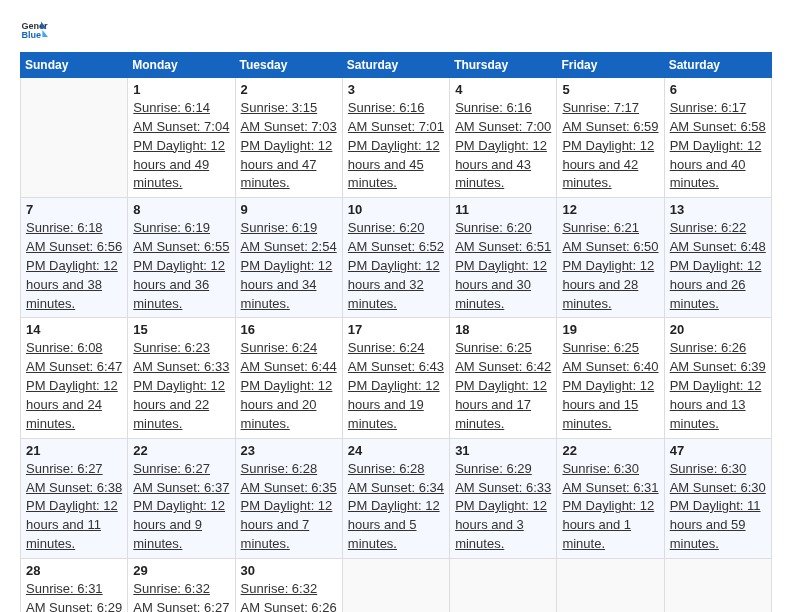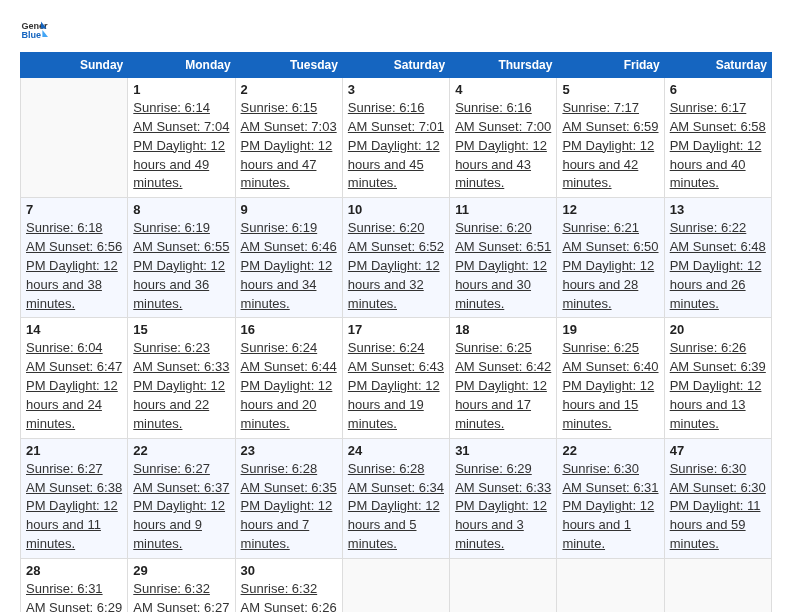--- a/index.html
+++ b/index.html
@@ -50,21 +50,21 @@
       border: 1px solid #ccc;
       border-collapse: collapse;
       width: 100%;
       table-layout: fixed;
       font-size: 10.5px;
     }
     .calendar th {
       background: #1565c0;
       color: #fff;
       padding: 5px 4px;
-      text-align: right;
+      text-align: left;
       font-size: 12px;
       font-weight: bold;
       border: 1px solid #1565c0;
     }
     .calendar td {
       border: 1px solid #ddd;
       vertical-align: top;
       padding: 4px 5px;
       height: 88px;
       color: #333;
@@ -124,21 +124,21 @@
           <td class="empty"></td>
           <td>
             <div class="day-num">1</div>
             <div class="day-detail">Sunrise: 6:14 AM
 Sunset: 7:04 PM
 Daylight: 12 hours
 and 49 minutes.</div>
           </td>
           <td>
             <div class="day-num">2</div>
-            <div class="day-detail">Sunrise: 6:15 AM
+            <div class="day-detail">Sunrise: 3:15 AM
 Sunset: 7:03 PM
 Daylight: 12 hours
 and 47 minutes.</div>
           </td>
           <td>
             <div class="day-num">3</div>
             <div class="day-detail">Sunrise: 6:16 AM
 Sunset: 7:01 PM
 Daylight: 12 hours
 and 45 minutes.</div>
@@ -176,21 +176,21 @@
           <td>
             <div class="day-num">8</div>
             <div class="day-detail">Sunrise: 6:19 AM
 Sunset: 6:55 PM
 Daylight: 12 hours
 and 36 minutes.</div>
           </td>
           <td>
             <div class="day-num">9</div>
             <div class="day-detail">Sunrise: 6:19 AM
-Sunset: 6:46 PM
+Sunset: 2:54 PM
 Daylight: 12 hours
 and 34 minutes.</div>
           </td>
           <td>
             <div class="day-num">10</div>
             <div class="day-detail">Sunrise: 6:20 AM
 Sunset: 6:52 PM
 Daylight: 12 hours
 and 32 minutes.</div>
           </td>
@@ -212,21 +212,21 @@
             <div class="day-num">13</div>
             <div class="day-detail">Sunrise: 6:22 AM
 Sunset: 6:48 PM
 Daylight: 12 hours
 and 26 minutes.</div>
           </td>
         </tr>
         <tr>
           <td>
             <div class="day-num">14</div>
-            <div class="day-detail">Sunrise: 6:04 AM
+            <div class="day-detail">Sunrise: 6:08 AM
 Sunset: 6:47 PM
 Daylight: 12 hours
 and 24 minutes.</div>
           </td>
           <td>
             <div class="day-num">15</div>
             <div class="day-detail">Sunrise: 6:23 AM
 Sunset: 6:33 PM
 Daylight: 12 hours
 and 22 minutes.</div>

